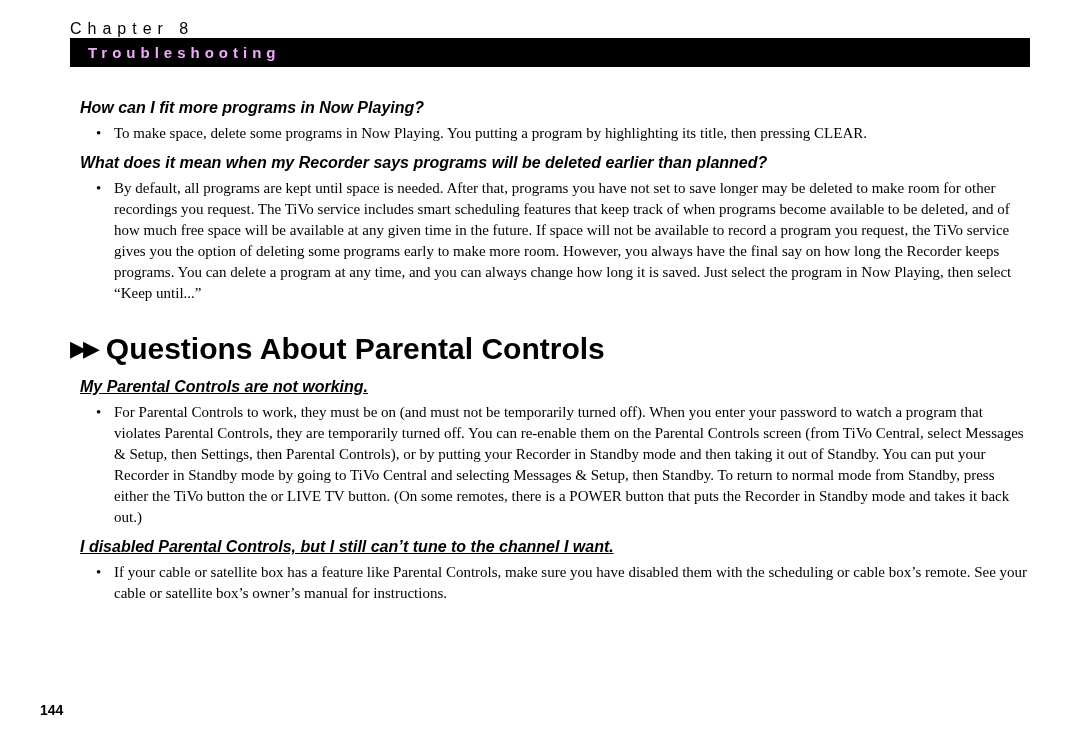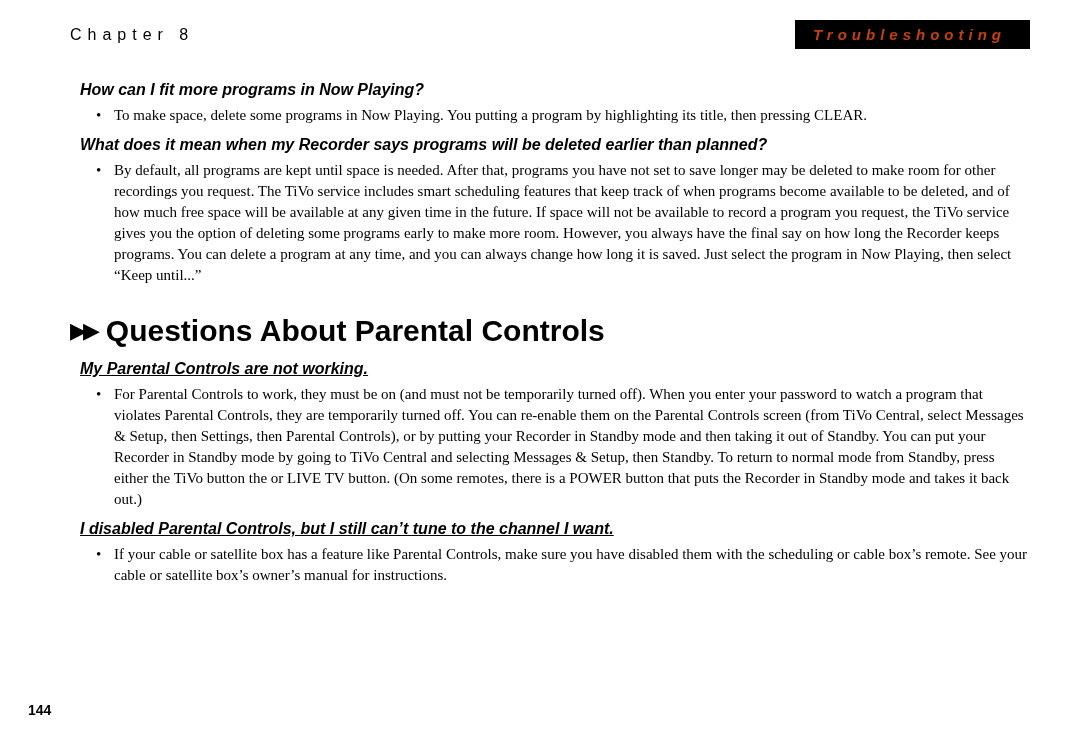--- a/index.html
+++ b/index.html
@@ -8,38 +8,37 @@
     background: #fff;
     width: 1080px;
     height: 750px;
     position: relative;
     padding: 20px 50px 20px 70px;
     color: #000;
   }
   .header-row {
     display: flex;
     justify-content: space-between;
-    align-items: center;
     margin-bottom: 32px;
+    flex-direction: column;
   }
   .chapter-label {
     font-family: Arial, Helvetica, sans-serif;
     font-size: 16px;
     letter-spacing: 6px;
     color: #000;
   }
   .section-label {
     background: #000;
-    color: #c2410c;
+    color: #f0abfc;
     font-family: Arial, Helvetica, sans-serif;
     font-size: 15px;
     letter-spacing: 5px;
     padding: 6px 24px 6px 18px;
     font-weight: bold;
-    font-style: italic;
   }
   .question {
     font-family: Arial, Helvetica, sans-serif;
     font-weight: bold;
     font-style: italic;
     font-size: 16px;
     margin: 10px 0 6px 10px;
   }
   .question.underlined {
     text-decoration: underline;
@@ -74,21 +73,21 @@
     margin-right: 10px;
     letter-spacing: -4px;
   }
   .section-heading h2 {
     font-family: Arial, Helvetica, sans-serif;
     font-weight: bold;
     font-size: 30px;
   }
   .page-number {
     position: absolute;
-    left: 28px;
+    left: 40px;
     bottom: 32px;
     font-family: Arial, Helvetica, sans-serif;
     font-weight: bold;
     font-size: 14px;
   }
 </style>
 </head>
 <body>
 
 <div class="header-row">

